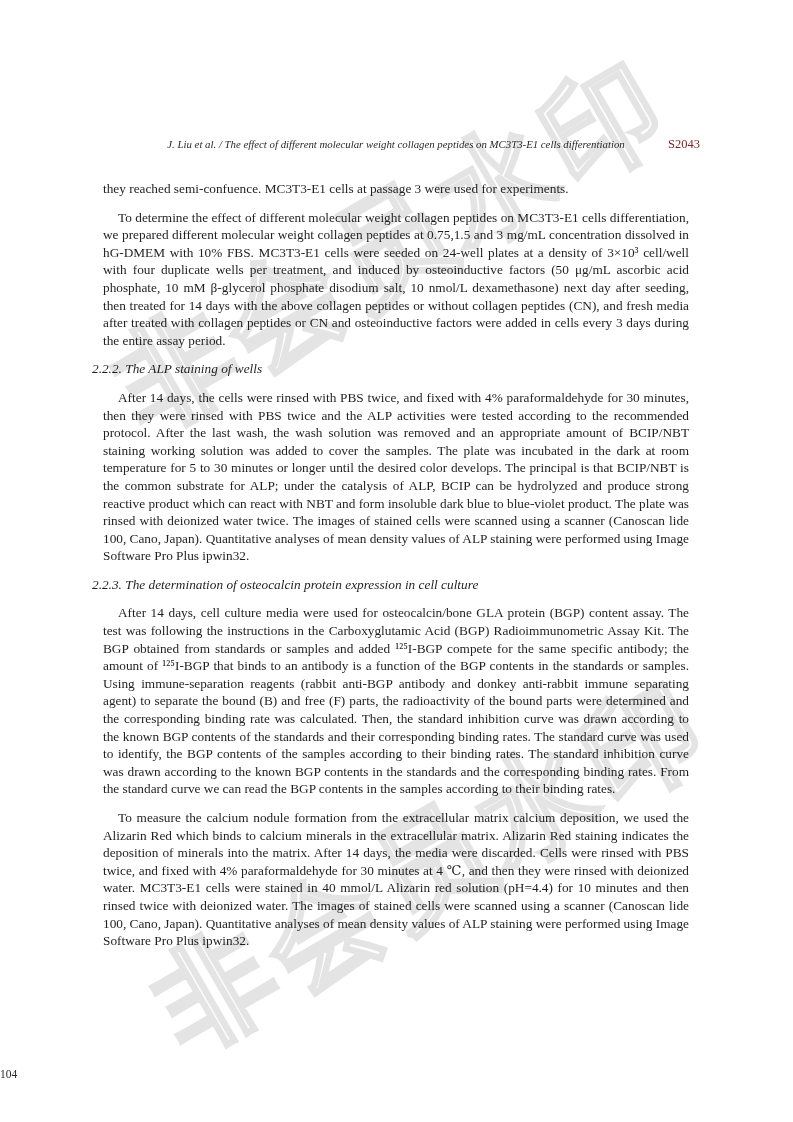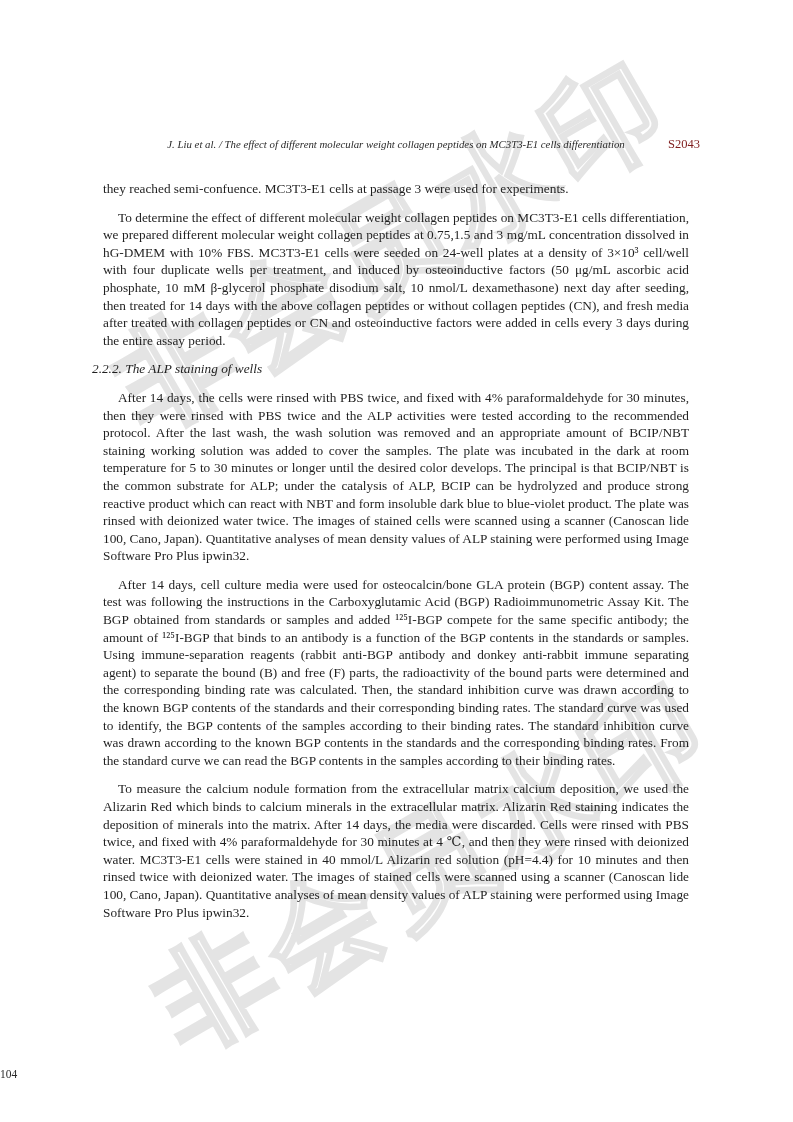--- a/index.html
+++ b/index.html
@@ -110,20 +110,21 @@
     <span class="page-code">S2043</span>
   </div>
 
   <div class="body">
     <p class="noindent">they reached semi-confuence. MC3T3-E1 cells at passage 3 were used for experiments.</p>
     <p class="indent">To determine the effect of different molecular weight collagen peptides on MC3T3-E1 cells differentiation, we prepared different molecular weight collagen peptides at 0.75,1.5 and 3 mg/mL concentration dissolved in hG-DMEM with 10% FBS. MC3T3-E1 cells were seeded on 24-well plates at a density of 3×10³ cell/well with four duplicate wells per treatment, and induced by osteoinductive factors (50 μg/mL ascorbic acid phosphate, 10 mM β-glycerol phosphate disodium salt, 10 nmol/L dexamethasone) next day after seeding, then treated for 14 days with the above collagen peptides or without collagen peptides (CN), and fresh media after treated with collagen peptides or CN and osteoinductive factors were added in cells every 3 days during the entire assay period.</p>
 
     <h3 class="section-heading">2.2.2. The ALP staining of wells</h3>
     <p class="indent">After 14 days, the cells were rinsed with PBS twice, and fixed with 4% paraformaldehyde for 30 minutes, then they were rinsed with PBS twice and the ALP activities were tested according to the recommended protocol. After the last wash, the wash solution was removed and an appropriate amount of BCIP/NBT staining working solution was added to cover the samples. The plate was incubated in the dark at room temperature for 5 to 30 minutes or longer until the desired color develops. The principal is that BCIP/NBT is the common substrate for ALP; under the catalysis of ALP, BCIP can be hydrolyzed and produce strong reactive product which can react with NBT and form insoluble dark blue to blue-violet product. The plate was rinsed with deionized water twice. The images of stained cells were scanned using a scanner (Canoscan lide 100, Cano, Japan). Quantitative analyses of mean density values of ALP staining were performed using Image Software Pro Plus ipwin32.</p>
 
+    <h3 class="section-heading">2.2.3. The determination of osteocalcin protein expression in cell culture</h3>
     <p class="indent">After 14 days, cell culture media were used for osteocalcin/bone GLA protein (BGP) content assay. The test was following the instructions in the Carboxyglutamic Acid (BGP) Radioimmunometric Assay Kit. The BGP obtained from standards or samples and added ¹²⁵I-BGP compete for the same specific antibody; the amount of ¹²⁵I-BGP that binds to an antibody is a function of the BGP contents in the standards or samples. Using immune-separation reagents (rabbit anti-BGP antibody and donkey anti-rabbit immune separating agent) to separate the bound (B) and free (F) parts, the radioactivity of the bound parts were determined and the corresponding binding rate was calculated. Then, the standard inhibition curve was drawn according to the known BGP contents of the standards and their corresponding binding rates. The standard curve was used to identify, the BGP contents of the samples according to their binding rates. The standard inhibition curve was drawn according to the known BGP contents in the standards and the corresponding binding rates. From the standard curve we can read the BGP contents in the samples according to their binding rates.</p>
 
     <p class="indent">To measure the calcium nodule formation from the extracellular matrix calcium deposition, we used the Alizarin Red which binds to calcium minerals in the extracellular matrix. Alizarin Red staining indicates the deposition of minerals into the matrix. After 14 days, the media were discarded. Cells were rinsed with PBS twice, and fixed with 4% paraformaldehyde for 30 minutes at 4 ℃, and then they were rinsed with deionized water. MC3T3-E1 cells were stained in 40 mmol/L Alizarin red solution (pH=4.4) for 10 minutes and then rinsed twice with deionized water. The images of stained cells were scanned using a scanner (Canoscan lide 100, Cano, Japan). Quantitative analyses of mean density values of ALP staining were performed using Image Software Pro Plus ipwin32.</p>
   </div>
 
   <div class="footer">
     <span>104</span>
   </div>
 
 </div>

